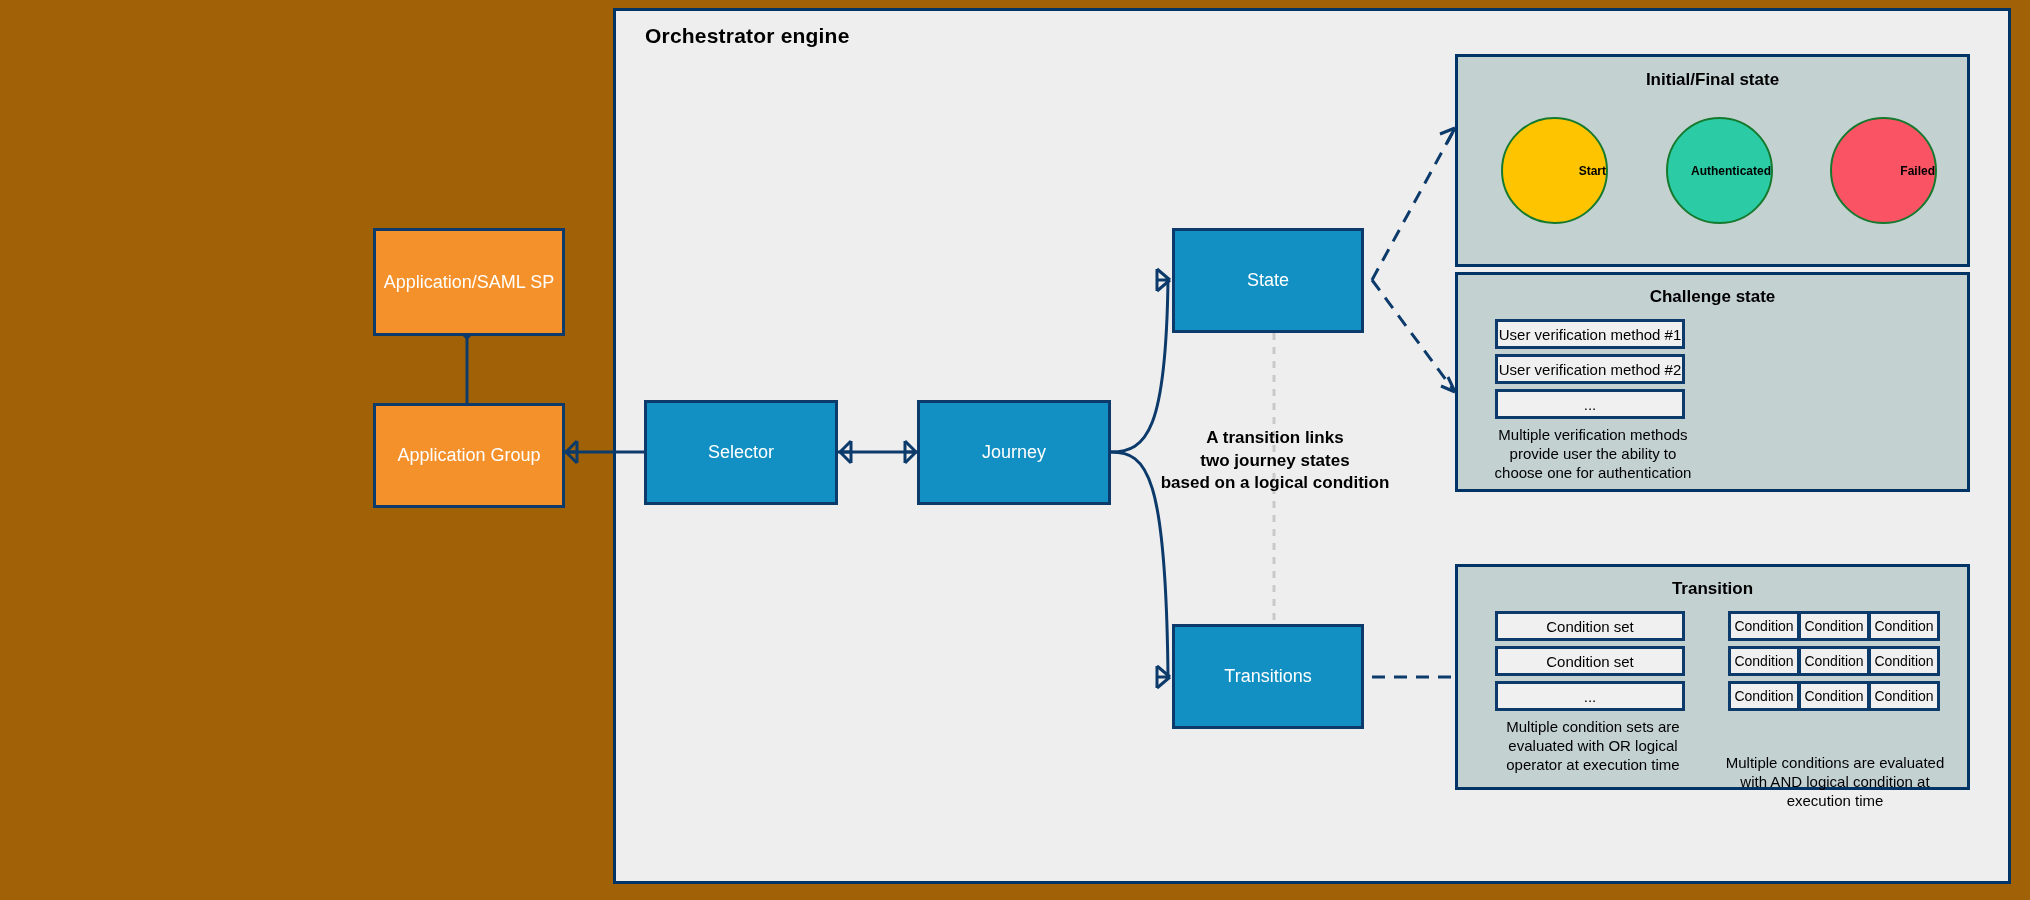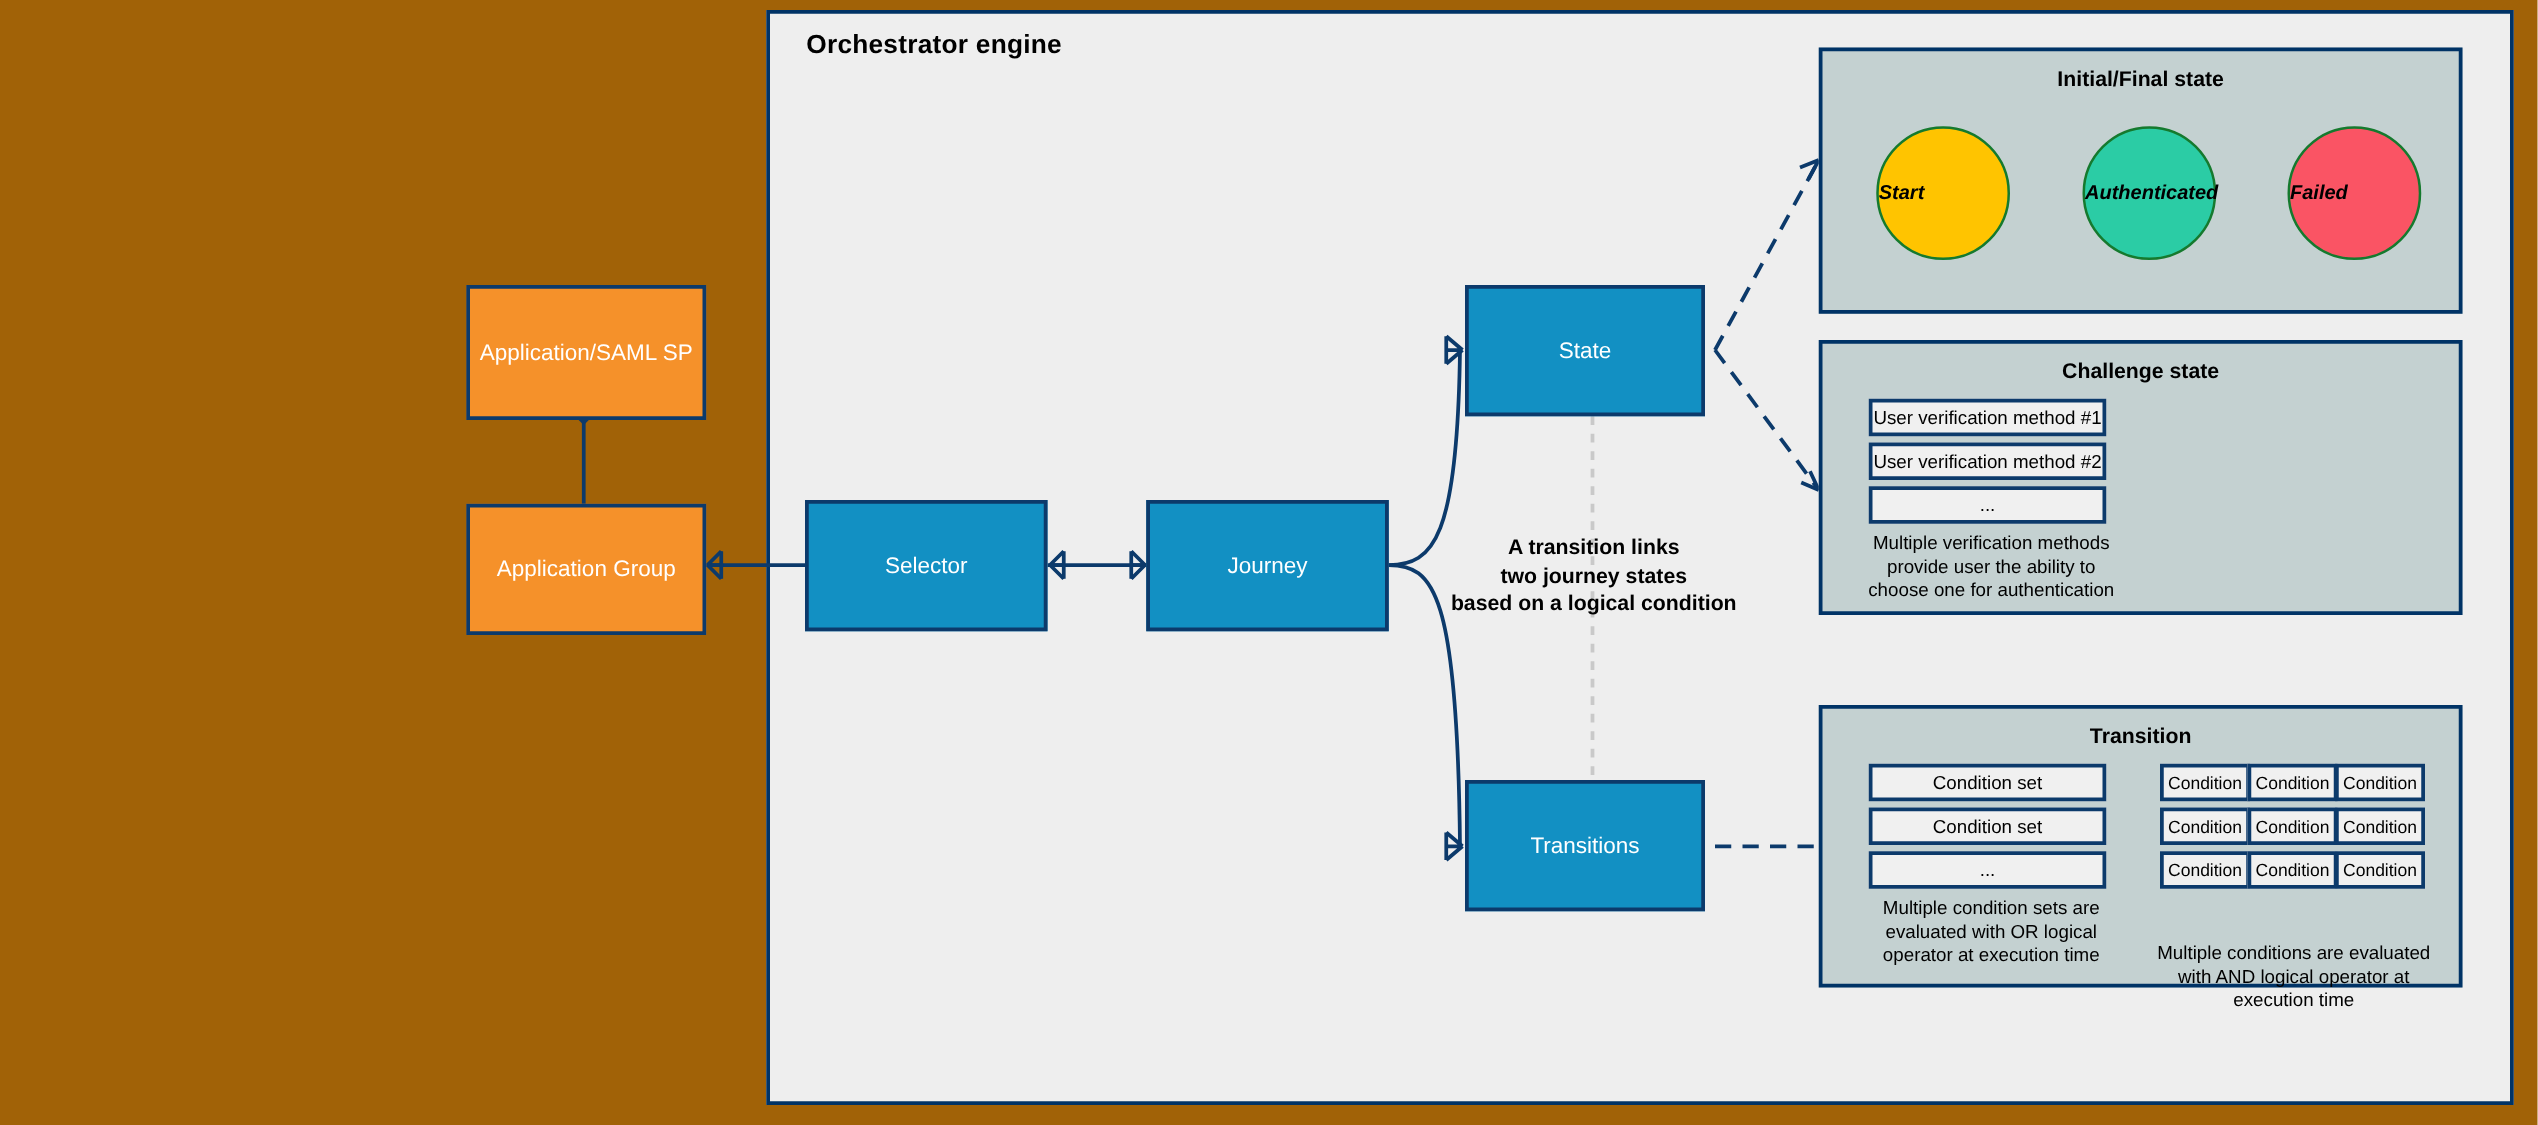--- a/index.html
+++ b/index.html
@@ -22,22 +22,22 @@
   .ebox.blue{background:#1290c3;}
 
   
   .panel{position:absolute;box-sizing:border-box;background:#c4d1d1;
          border:3px solid #003366;}
   .panel-title{position:absolute;left:0;right:0;text-align:center;
                font-size:17px;font-weight:bold;color:#000;}
 
   
   .circ{position:absolute;border-radius:50%;border:2px solid #157a2e;
-        display:flex;align-items:center;justify-content:flex-start;
-        font-size:16px;font-weight:bold;color:#000;box-sizing:border-box;font-style:italic;}
+        display:flex;align-items:center;justify-content:flex-end;
+        font-size:12px;font-weight:bold;color:#000;box-sizing:border-box;}
 
   
   .item{position:absolute;box-sizing:border-box;background:#f0f0f0;
         border:3px solid #0c3a6b;display:flex;align-items:center;
         justify-content:center;font-size:15px;color:#000;}
   .item.small{font-size:14px;border-width:3px;}
 
   .note{position:absolute;text-align:center;font-size:15px;color:#000;
         line-height:1.28;}
 
@@ -140,21 +140,21 @@
   <div class="ebox blue" style="left:1172px;top:624px;width:192px;height:105px;">
     <span>Transitions</span>
   </div>
 
   <div class="centre-note" style="left:1145px;top:427px;width:260px;">
     <div>A transition links</div>
     <div>two journey states</div>
     <div>based on a logical condition</div>
   </div>
 
-  <div class="panel" style="left:1455px;top:38px;width:515px;height:213px;">
+  <div class="panel" style="left:1455px;top:54px;width:515px;height:213px;">
     <div class="panel-title" style="top:13px;">Initial/Final state</div>
 
     <div class="circ" style="left:43px;top:60px;width:107px;height:107px;background:#FFC400;">
       <span>Start</span>
     </div>
 
     <div class="circ" style="left:208px;top:60px;width:107px;height:107px;background:#2BCCA5;">
       <span>Authenticated</span>
     </div>
 
@@ -227,18 +227,18 @@
     </div>
     <div class="item small" style="left:340px;top:114px;width:72px;height:30px;">
       <span>Condition</span>
     </div>
     <div class="item small" style="left:410px;top:114px;width:72px;height:30px;">
       <span>Condition</span>
     </div>
 
     <div class="note" style="left:253px;top:150px;width:248px;margin-top:36px;">
       <div>Multiple conditions are evaluated</div>
-      <div>with AND logical operator at</div>
+      <div>with AND logical condition at</div>
       <div>execution time</div>
     </div>
   </div>
 
 </div>
 
 </body></html>

